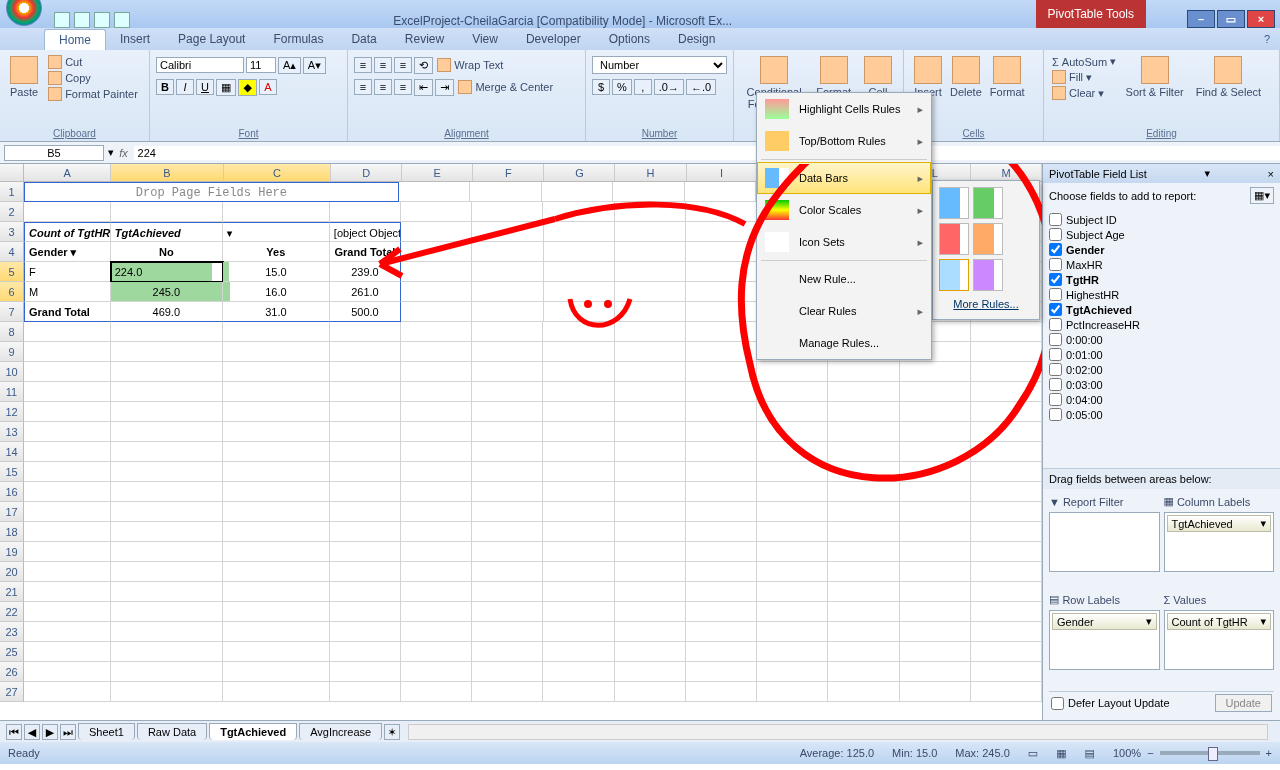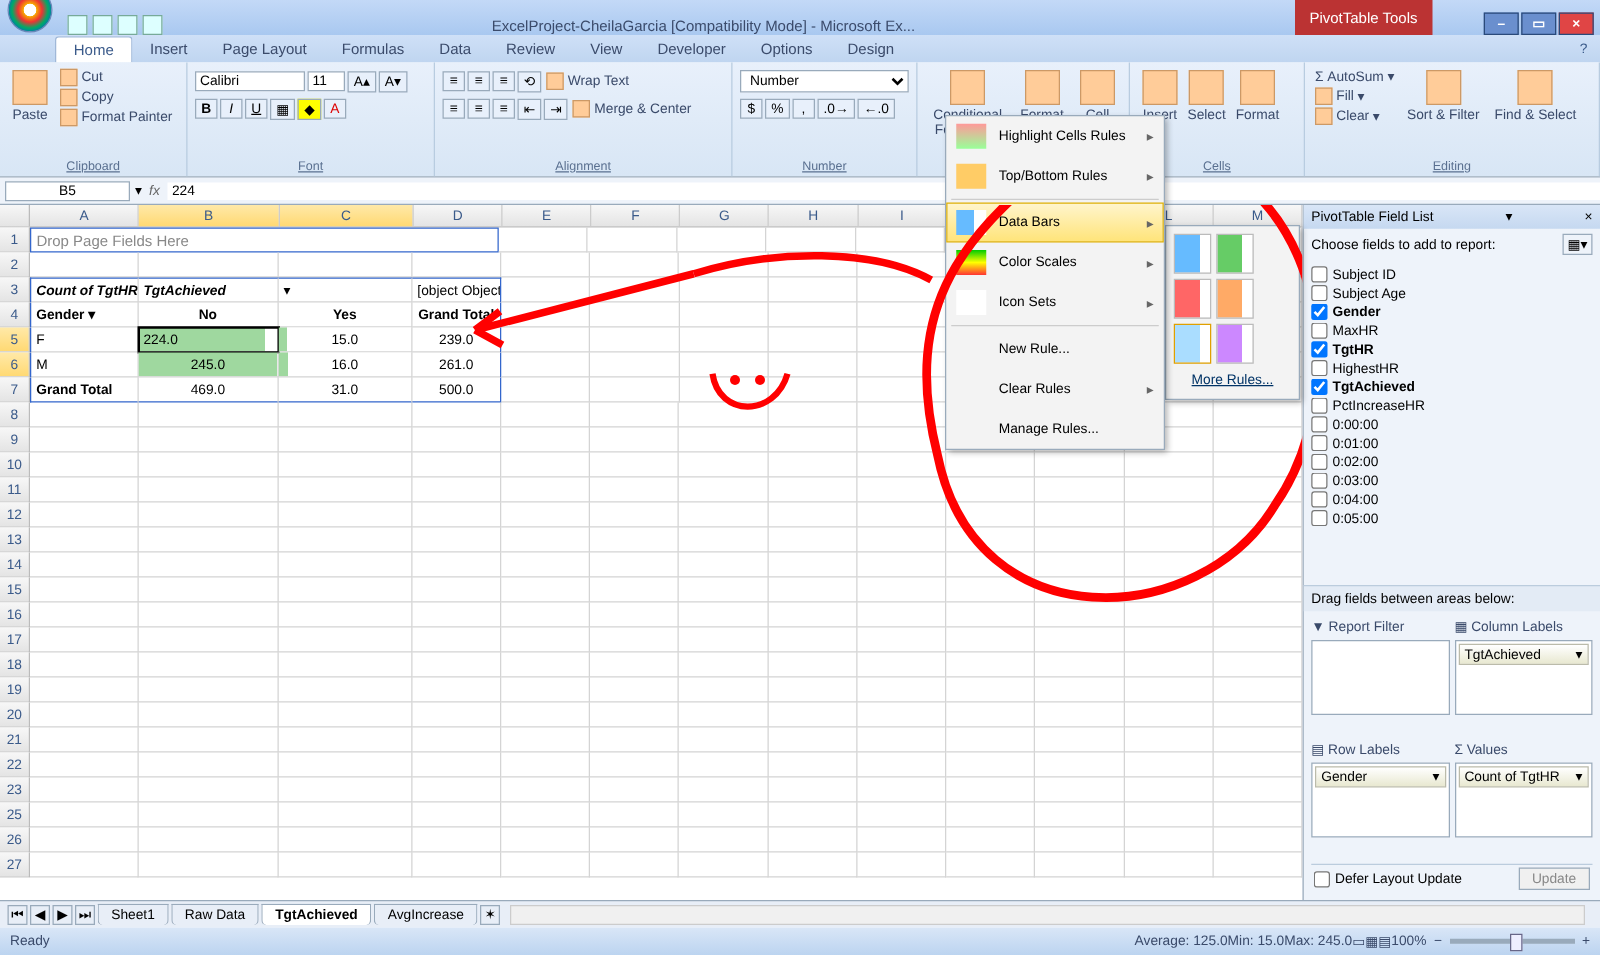--- a/index.html
+++ b/index.html
@@ -69,26 +69,26 @@
 .tag{background:linear-gradient(#fff,#e8e8d0);border:1px solid #bba;padding:1px 4px;font-size:10px;display:flex;align-items:center;}
 .tag .dd{margin-left:auto;}
 .defer{grid-column:1/3;display:flex;align-items:center;gap:4px;padding:2px;border-top:1px solid #bcd;}
 .defer button{margin-left:auto;padding:2px 10px;border:1px solid #9ab;background:#f0f0f0;color:#888;}
 .wtabs{height:22px;background:#e8eef7;border-top:1px solid #9ab;display:flex;align-items:center;padding:0 6px;gap:2px;}
 .wtab{border:1px solid #9ab;border-bottom:none;padding:2px 10px;background:#e8eef7;border-radius:0 0 4px 4px;font-size:11px;cursor:pointer;}
 .wtab.active{background:#fff;font-weight:bold;}
 .nav-ar{width:16px;height:16px;border:1px solid #9ab;text-align:center;line-height:14px;cursor:pointer;}
 .hscroll{flex:1;margin:0 6px;height:16px;background:#f0f0f0;border:1px solid #ccc;}
 .status{height:22px;background:linear-gradient(#d9e6f7,#bcd4f0);display:flex;align-items:center;padding:0 8px;gap:20px;font-size:11px;color:#3a4a6a;}
-.status .stats{margin-left:auto;display:flex;justify-content:flex-end;}
+.status .stats{margin-left:auto;display:flex;gap:18px;justify-content:flex-end;}
 .zoom{display:flex;align-items:center;gap:6px;}
 .zslider{width:100px;height:4px;background:#9ab;position:relative;}
 .zslider::after{content:"";position:absolute;left:48%;top:-4px;width:8px;height:12px;background:#eef;border:1px solid #668;}
 .annot{position:absolute;pointer-events:none;z-index:30;}
-.droparea{text-align:left;color:#888;font-size:12px;}
+.droparea{text-align:center;color:#888;font-size:12px;font-family:Liberation Mono, monospace;}
 </style>
 </head>
 <body>
 
 <div class="titlebar">
   <div class="office-btn"></div>
   <div class="qat">
     <div></div>
     <div></div>
     <div></div>
@@ -204,21 +204,21 @@
     <div class="grp-lbl">Styles</div>
   </div>
   <div class="grp" style="width:140px">
     <div style="display:flex">
       <div class="bigbtn">
           <div class="ico"></div>
           <span>Insert</span>
         </div>
       <div class="bigbtn">
           <div class="ico"></div>
-          <span>Select</span>
+          <span>Delete</span>
         </div>
       <div class="bigbtn">
           <div class="ico"></div>
           <span>Format</span>
         </div>
     </div>
     <div class="grp-lbl">Cells</div>
   </div>
   <div class="grp" style="flex:1">
     <div style="display:flex;gap:4px">

